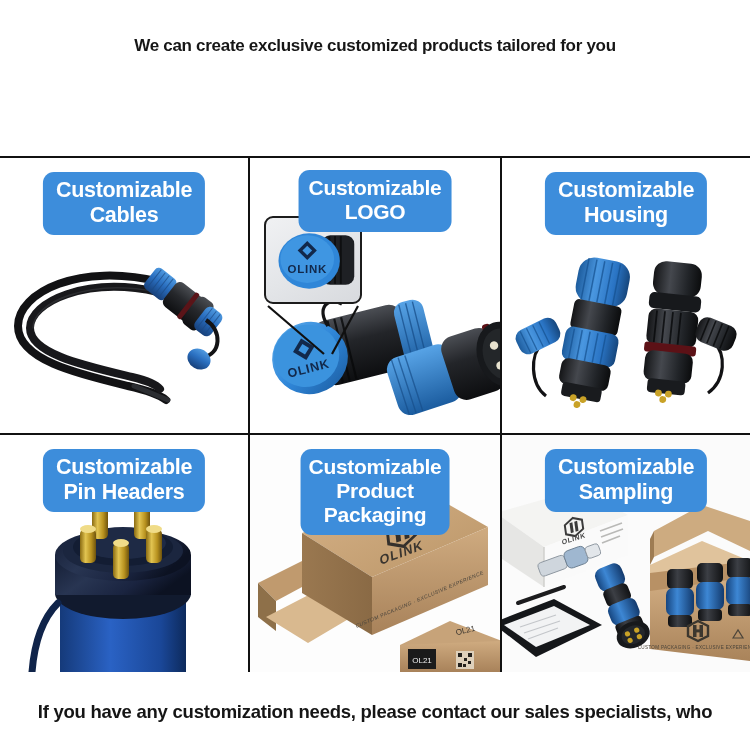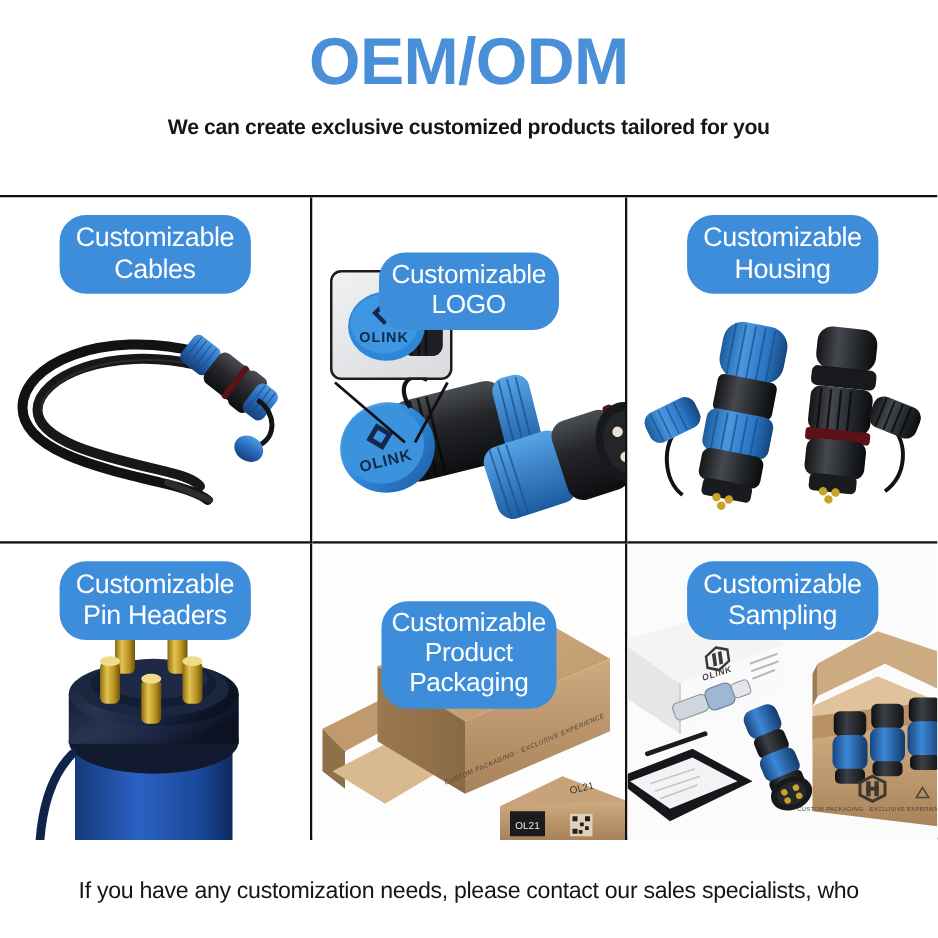--- a/index.html
+++ b/index.html
@@ -50,31 +50,31 @@
   .cell.c4, .cell.c5, .cell.c6 { border-bottom:none; }
 
   .badge {
     position:absolute;
     z-index:6;
     left:50%;
     transform:translateX(-50%);
     top:14px;
     background:#3d8ddb;
     color:#fff;
-    border-radius:21px;
+    border-radius:11px;
     padding:6px 13px 8px;
     font-size:21.5px;
-    font-weight:normal;
+    font-weight:bold;
     line-height:1.14;
     text-align:center;
     letter-spacing:-0.3px;
     white-space:pre-line;
     box-shadow:0 0 0 0 rgba(0,0,0,0);
   }
-  .badge.wide { font-size:21px; padding:6px 10px 8px;margin-top:32px; }
+  .badge.wide { font-size:21px; padding:6px 10px 8px; }
   .badge.c2 { top:12px; }
   .badge.c5 { font-size:21px; padding:6px 8px 8px; }
 
   .photo { position:absolute; inset:0; }
 
   
   .cable-svg { position:absolute; left:0; top:56px; width:250px; height:215px; }
 
   
   .callout {
@@ -110,34 +110,33 @@
     width:750px; height:76px;
     display:flex;
     flex-direction:column;
     align-items:center;
     justify-content:center;
     gap:9px;
     background:#fff;
   }
   .foot-line {
     font-size:18.5px;
-    font-weight:normal;
+    font-weight:bold;
     color:#151515;
     letter-spacing:-0.25px;
     white-space:nowrap;
   }
   .hl { color:#e02020; }
 </style>
 </head>
 <body>
 
 <div class="page">
 
   <div class="header">
-    <div class="main-title">OEM/ODM</div>
     <div class="subtitle">We can create exclusive customized products tailored for you</div>
   </div>
 
   <div class="grid">
 
     <div class="cell c1">
       <div class="badge">Customizable
 Cables</div>
       <div class="photo">
         <svg class="cable-svg" viewBox="0 0 250 215" preserveAspectRatio="none">

